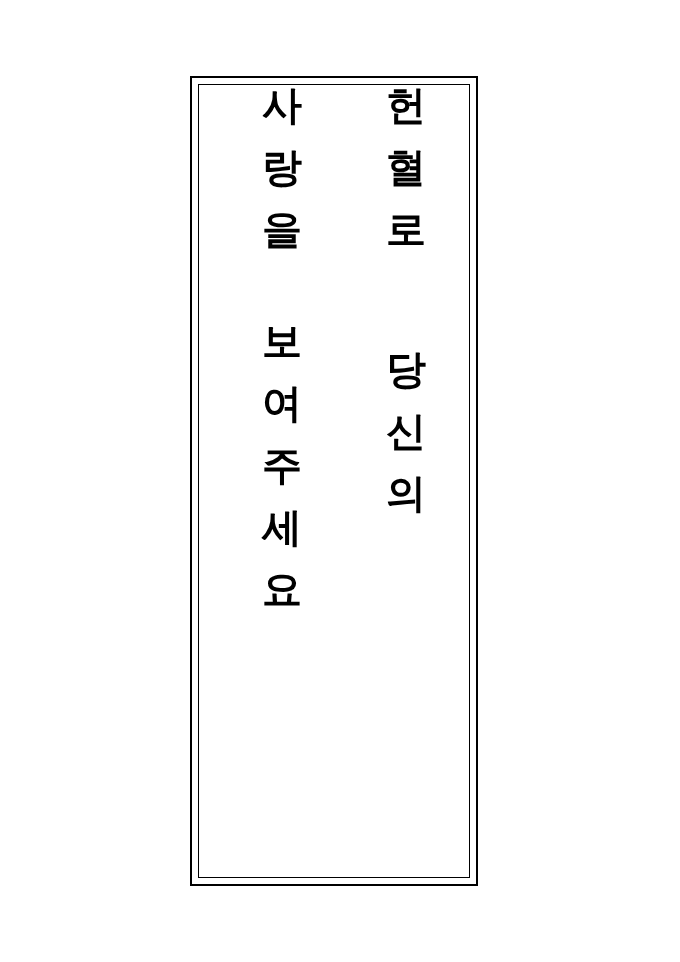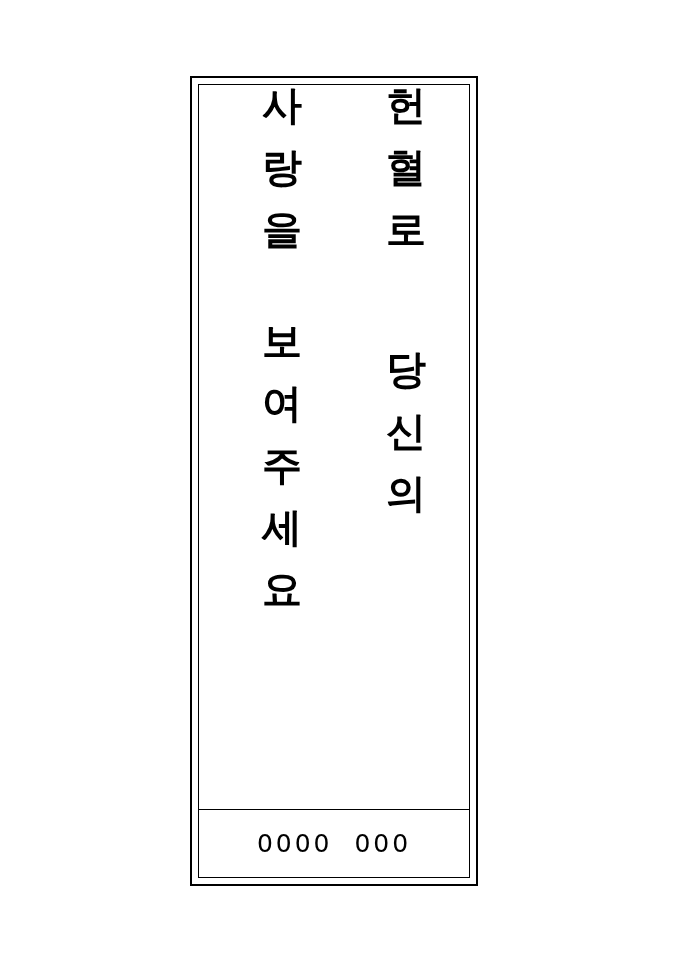--- a/index.html
+++ b/index.html
@@ -125,18 +125,15 @@
         <span class="vchar gap-big">을</span>
         <span class="vchar gap-small">보</span>
         <span class="vchar gap-small">여</span>
         <span class="vchar gap-small">주</span>
         <span class="vchar gap-small">세</span>
         <span class="vchar gap-none">요</span>
       </div>
 
     </div>
 
-    <div class="caption-strip">
-      <span class="caption-text">0000  000</span>
-    </div>
 
   </div>
 </div>
 
 </body></html>

